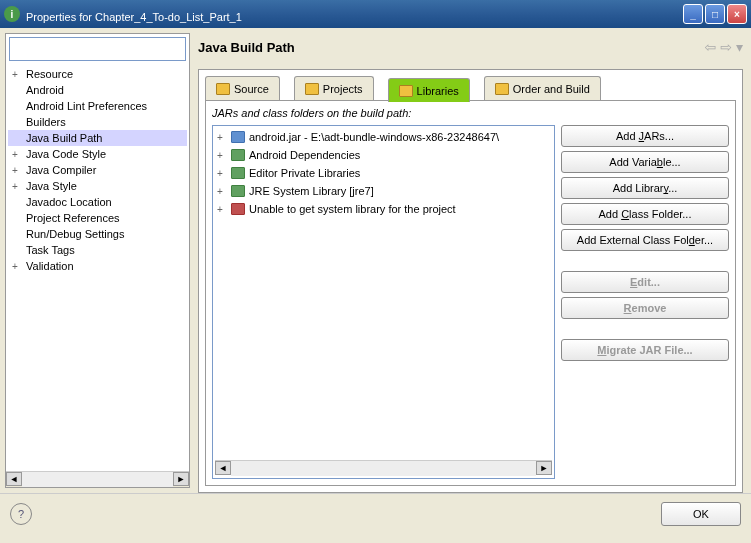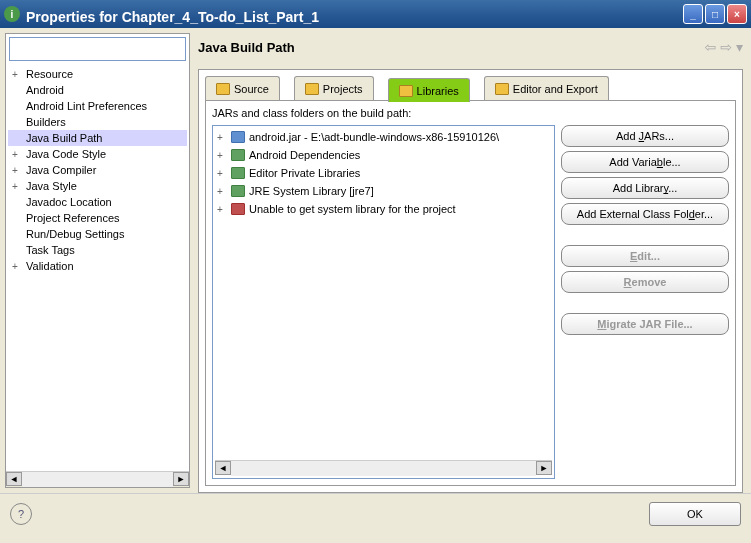--- a/index.html
+++ b/index.html
@@ -1,20 +1,20 @@
 <!DOCTYPE html>
 <html><head>
 <meta charset="utf-8">
 <style>
 * { box-sizing: border-box; margin: 0; padding: 0; font-family: Tahoma, sans-serif; font-size: 11px; }
 body { background: #ece9d8; width: 751px; height: 543px; overflow: hidden; }
 
 .titlebar { background: linear-gradient(to bottom, #3a6ea5 0%, #2a5a95 50%, #1a4a85 100%); height: 28px; display: flex; align-items: center; padding: 0 4px; color: white; }
 .titlebar-icon { width: 16px; height: 16px; background: #4a9a4a; border-radius: 50%; margin-right: 6px; display: inline-flex; align-items: center; justify-content: center; color: white; font-weight: bold; font-size: 10px; }
-.titlebar-text { flex: 1; font-weight: bold; font-size: 14px; margin-top: 6px; }
+.titlebar-text { flex: 1; font-weight: normal; font-size: 11px; margin-top: 6px; }
 .win-controls { display: flex; gap: 2px; }
 .win-btn { width: 20px; height: 20px; border: 1px solid #fff; border-radius: 3px; display: flex; align-items: center; justify-content: center; font-size: 10px; font-weight: bold; cursor: pointer; }
 .win-min { background: linear-gradient(#6a9ae0, #3a6ac0); color: white; }
 .win-max { background: linear-gradient(#6a9ae0, #3a6ac0); color: white; }
 .win-close { background: linear-gradient(#e88, #c44); color: white; }
 
 .main-content { display: flex; height: 465px; background: #ece9d8; }
 
 .left-panel { width: 185px; background: white; border: 1px solid #999; margin: 5px 0 5px 5px; display: flex; flex-direction: column; }
 .search-box { height: 24px; border: 1px solid #7a9ac9; margin: 3px; background: white; }
@@ -32,41 +32,41 @@
 .header-title { font-size: 13px; font-weight: bold; flex: 1; }
 .nav-arrows { display: flex; gap: 4px; color: #aaa; }
 .nav-arrow { font-size: 14px; }
 
 .tab-container { border: 1px solid #999; background: white; flex: 1; margin-top: 8px; display: flex; flex-direction: column; padding: 6px; }
 .tabs { display: flex; gap: 12px; height: 24px; }
 .tab { border: 1px solid #999; border-bottom: none; padding: 3px 10px; background: #ece9d8; display: flex; align-items: center; gap: 4px; cursor: pointer; margin-right: 2px; border-radius: 3px 3px 0 0; }
 .tab.active { background: #84cc16; position: relative; top: 2px; }
 .tab-icon { width: 14px; height: 12px; background: #f0c040; border: 1px solid #aa8020; border-radius: 1px; }
 .tab-content { border: 1px solid #999; flex: 1; padding: 6px; display: flex; flex-direction: column; }
-.desc { margin-bottom: 6px; }
+.desc { margin-bottom: 6px; font-style: italic; }
 .content-row { flex: 1; display: flex; gap: 6px; }
 .list-area { flex: 1; border: 1px solid #7a9ac9; background: white; padding: 2px; overflow: hidden; display: flex; flex-direction: column; }
 .list-body { flex: 1; }
 .list-item { display: flex; align-items: center; height: 18px; gap: 4px; padding-left: 2px; }
 .list-expand { width: 10px; font-size: 10px; color: #666; }
 .item-icon { width: 14px; height: 12px; border-radius: 1px; }
 .item-icon.jar { background: #6090d0; border: 1px solid #4070b0; }
 .item-icon.lib { background: #60a060; border: 1px solid #408040; }
 .item-icon.err { background: #c05050; border: 1px solid #a03030; }
 .list-scroll { height: 16px; display: flex; border-top: 1px solid #ccc; }
 
 .button-col { width: 168px; display: flex; flex-direction: column; gap: 4px; }
-.btn { height: 22px; border: 1px solid #888; background: linear-gradient(#fff, #e8e8e8); border-radius: 8px; cursor: pointer; font-size: 11px; text-decoration-skip-ink: none; }
+.btn { height: 22px; border: 1px solid #888; background: linear-gradient(#fff, #e8e8e8); border-radius: 3px; cursor: pointer; font-size: 11px; text-decoration-skip-ink: none; }
 .btn:disabled { color: #999; cursor: default; font-weight: bold; }
 .btn-gap { height: 12px; }
 
 .footer { height: 40px; display: flex; align-items: center; padding: 0 10px; border-top: 1px solid #ccc; background: #ece9d8; }
 .help-icon { width: 22px; height: 22px; border: 1px solid #888; border-radius: 50%; display: flex; align-items: center; justify-content: center; color: #557; cursor: pointer; }
 .footer-spacer { flex: 1; }
-.footer-btn { width: 92px; height: 24px; border: 1px solid #888; background: linear-gradient(#fff, #e8e8e8); border-radius: 3px; margin-left: 5px; cursor: pointer; }
+.footer-btn { width: 80px; height: 24px; border: 1px solid #888; background: linear-gradient(#fff, #e8e8e8); border-radius: 3px; margin-left: 5px; cursor: pointer; }
 
 u { text-decoration: underline; }
 </style>
 </head>
 <body>
 
 <div class="titlebar">
   <span class="titlebar-icon">i</span>
   <span class="titlebar-text">Properties for Chapter_4_To-do_List_Part_1</span>
   <div class="win-controls">
@@ -159,32 +159,32 @@
         <div class="tab">
             <span class="tab-icon"></span>
             <span>Projects</span>
           </div>
         <div class="tab active">
             <span class="tab-icon"></span>
             <span>Libraries</span>
           </div>
         <div class="tab">
             <span class="tab-icon"></span>
-            <span>Editor and Export</span>
+            <span>Order and Build</span>
           </div>
       </div>
       <div class="tab-content">
         <div class="desc">JARs and class folders on the build path:</div>
         <div class="content-row">
           <div class="list-area">
             <div class="list-body">
               <div class="list-item">
                   <span class="list-expand">+</span>
                   <span class="item-icon jar"></span>
-                  <span>android.jar - E:\adt-bundle-windows-x86-15910126\</span>
+                  <span>android.jar - E:\adt-bundle-windows-x86-23248647\</span>
                 </div>
               <div class="list-item">
                   <span class="list-expand">+</span>
                   <span class="item-icon lib"></span>
                   <span>Android Dependencies</span>
                 </div>
               <div class="list-item">
                   <span class="list-expand">+</span>
                   <span class="item-icon lib"></span>
                   <span>Editor Private Libraries</span>
@@ -203,20 +203,21 @@
             <div class="list-scroll">
               <div class="scroll-arrow">◄</div>
               <div class="scroll-track"></div>
               <div class="scroll-arrow">►</div>
             </div>
           </div>
           <div class="button-col">
             <button class="btn">Add <u>J</u>ARs...</button>
             <button class="btn">Add Varia<u>b</u>le...</button>
             <button class="btn">Add Librar<u>y</u>...</button>
+            <button class="btn">Add <u>C</u>lass Folder...</button>
             <button class="btn">Add External Class Fol<u>d</u>er...</button>
             <div class="btn-gap"></div>
             <button class="btn" disabled=""><u>E</u>dit...</button>
             <button class="btn" disabled=""><u>R</u>emove</button>
             <div class="btn-gap"></div>
             <button class="btn" disabled=""><u>M</u>igrate JAR File...</button>
           </div>
         </div>
       </div>
     </div>

